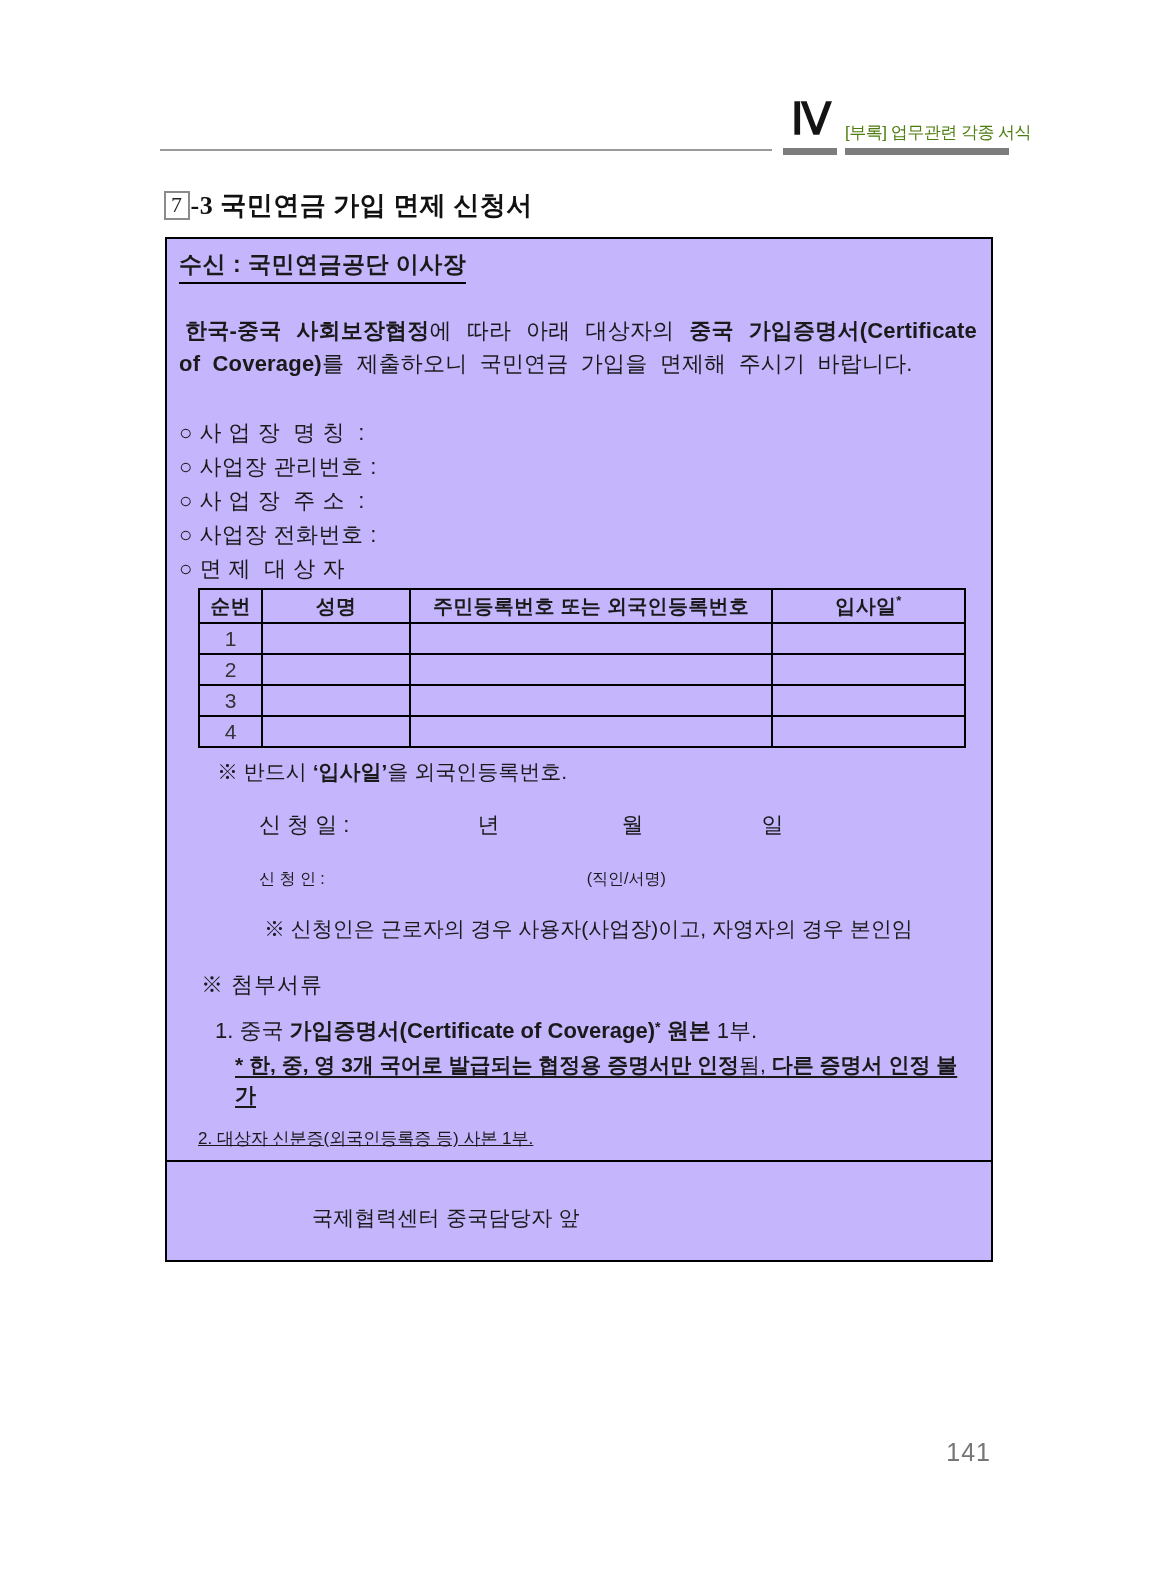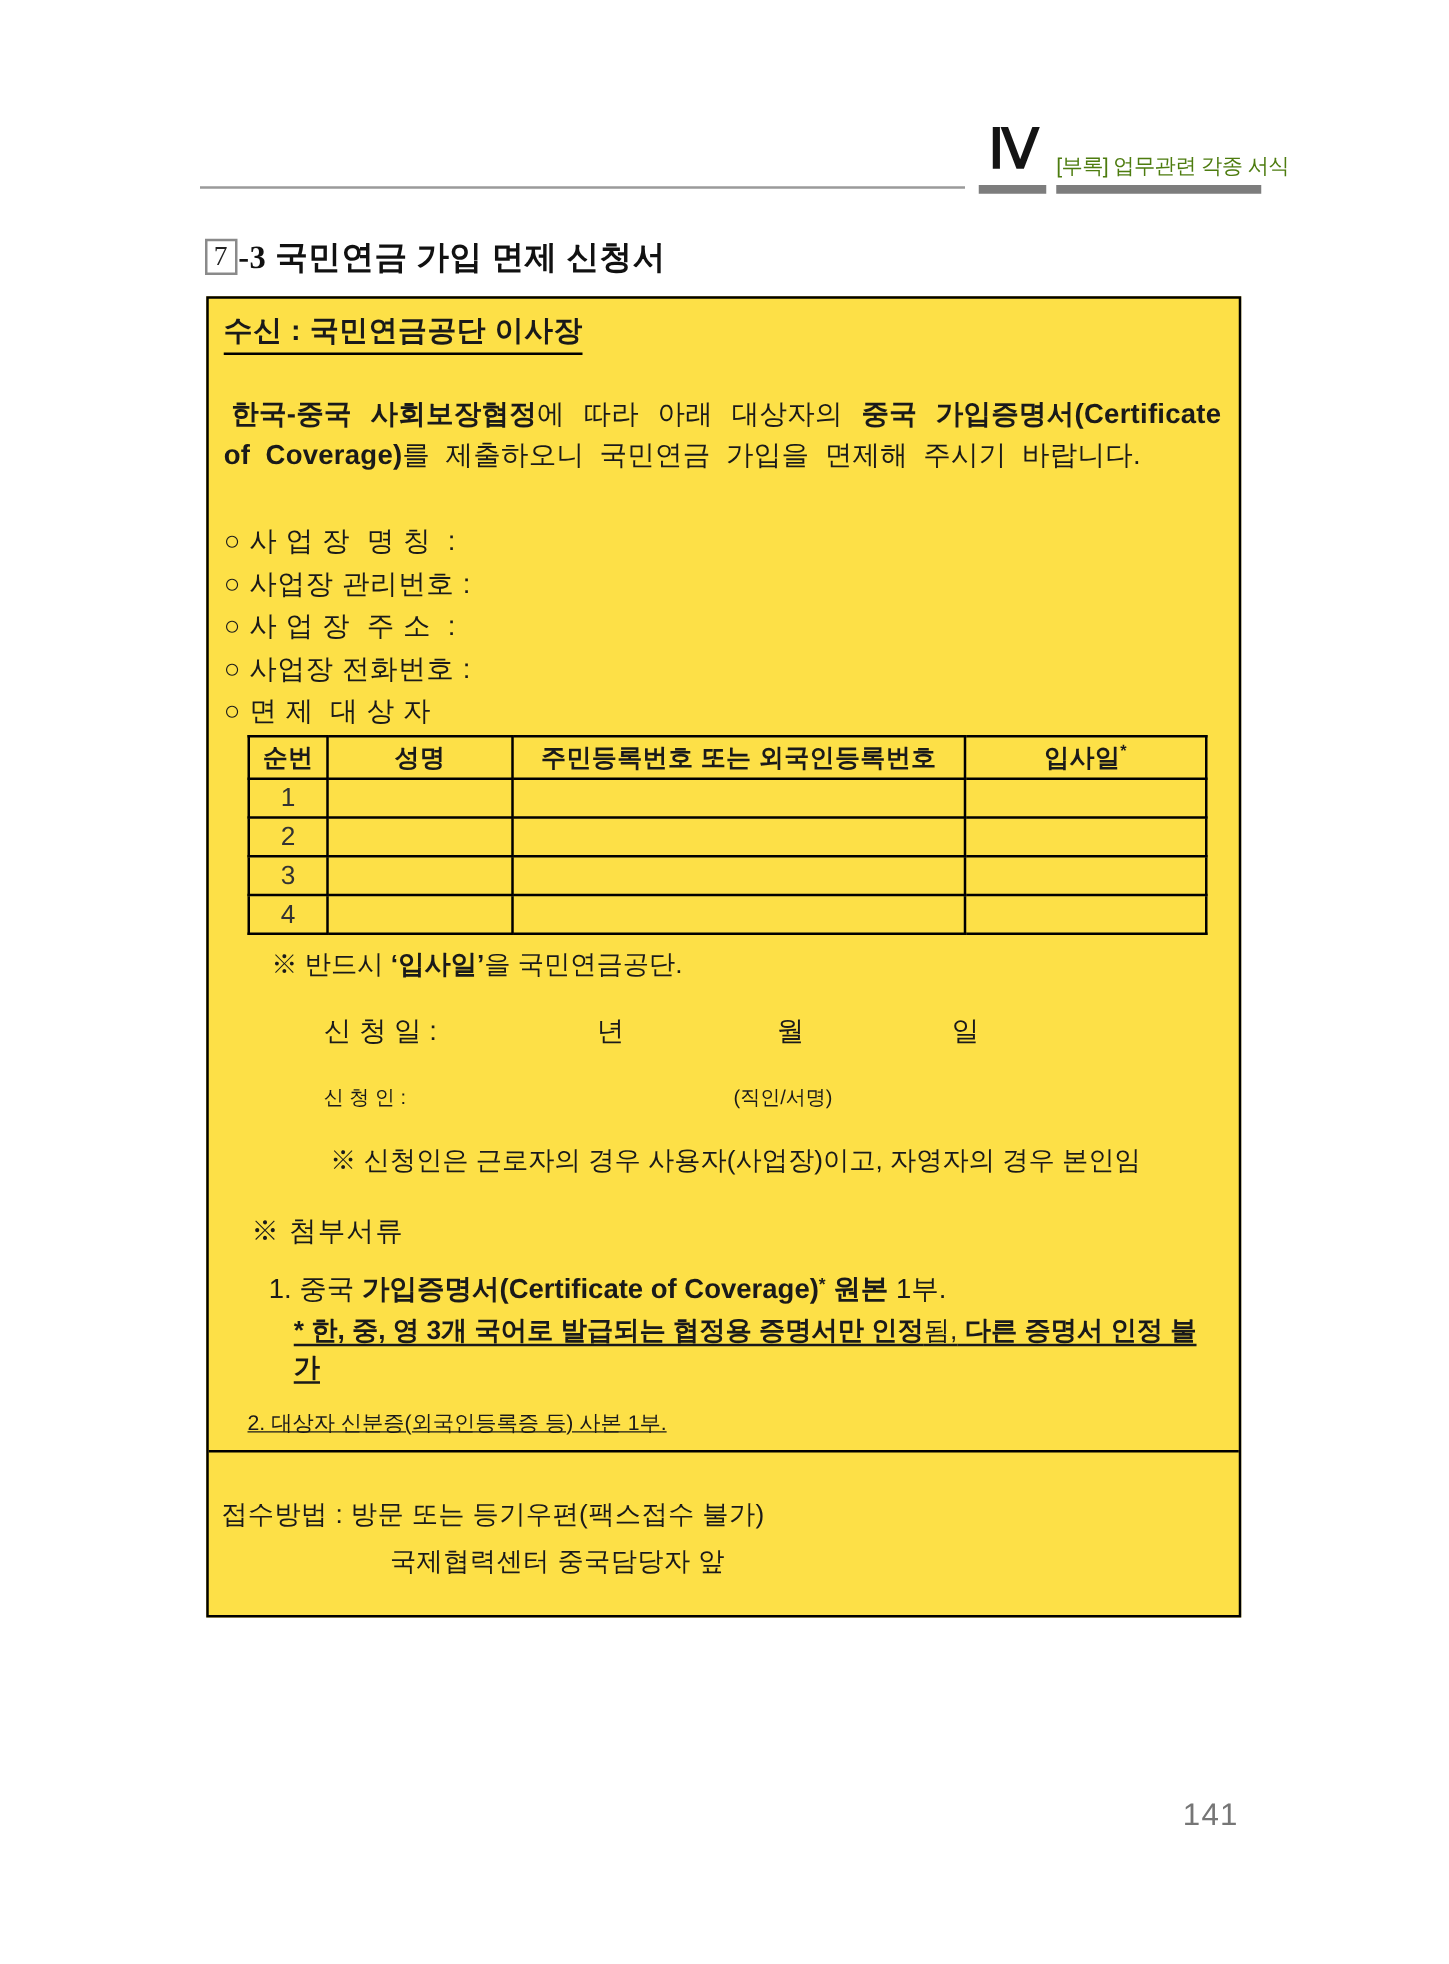--- a/index.html
+++ b/index.html
@@ -18,21 +18,21 @@
   .hdr-label{position:absolute;left:845px;top:121px;font-size:17px;color:#4d7c0f;letter-spacing:-0.5px;white-space:nowrap;}
   .hdr-label-bar{position:absolute;left:845px;top:148px;width:164px;height:7px;background:#7d7d7d;}
 
   
   .doc-title{position:absolute;left:164px;top:188px;font-family:"Liberation Serif",serif;
     font-size:26px;font-weight:700;color:#111;white-space:nowrap;letter-spacing:0.5px;}
   .doc-title .badge{display:inline-block;border:2px solid #8a8a8a;padding:0 5px 1px 5px;
     font-size:22px;line-height:24px;font-weight:400;color:#222;vertical-align:2px;margin-right:1px;background:#fff;}
 
   
-  .formbox{position:absolute;left:165px;top:237px;width:824px;border:2px solid #000;background:#fde047;}
+  .formbox{position:absolute;left:165px;top:237px;width:824px;border:2px solid #000;background:#c4b5fd;}
   .box-main{padding:8px 14px 6px 12px;border-bottom:2px solid #000;}
   .box-footer{padding:34px 10px 26px 10px;}
 
   .u-line{display:inline-block;font-size:23px;font-weight:700;line-height:34px;
     border-bottom:2.5px solid #000;padding-bottom:1px;letter-spacing:0.5px;white-space:pre;}
   .subject-row{margin-top:0;}
 
   .intro{margin-top:30px;font-size:22px;line-height:33px;text-align:justify;
     letter-spacing:0.2px;word-spacing:6px;text-indent:6px;}
   .intro b{font-weight:700;}
@@ -139,37 +139,36 @@
         </tr>
         <tr>
           <td>4</td>
           <td></td>
           <td></td>
           <td></td>
         </tr>
       </tbody>
         </table>
 
-      <div class="note-required"><span>※ 반드시 </span><b>‘입사일’</b><span>을 국민연금공단.</span></div>
+      <div class="note-required"><span>※ 반드시 </span><b>‘입사일’</b><span>을 외국인등록번호.</span></div>
 
       <div class="apply-row"><span>신 청 일 :</span><span class="gap1">년</span><span class="gap2">월</span><span class="gap3">일</span></div>
 
       <div class="applicant-row"><span>신 청 인 :</span><span class="gap4">(직인/서명)</span></div>
 
       <div class="note-applicant">※ 신청인은 근로자의 경우 사용자(사업장)이고, 자영자의 경우 본인임</div>
 
       <div class="attach-title">※  첨부서류</div>
 
       <div class="attach-item1"><span>1. 중국 </span><b>가입증명서(Certificate of Coverage)</b><sup>*</sup><b> 원본</b><span> 1부.</span></div>
 
       <div class="attach-note"><b>* 한, 중, 영 3개 국어로 발급되는 협정용 증명서만 인정</b><span>됨,</span><b> 다른 증명서 인정 불가</b></div>
 
       <div class="attach-item2">2. 대상자 신분증(외국인등록증 등) 사본 1부.</div>
     </div>
 
     <div class="box-footer">
-      <div class="footer-line">접수방법 : 방문 또는 등기우편(팩스접수 불가)</div>
       <div class="footer-line footer-addr2">국제협력센터 중국담당자 앞</div>
     </div>
   </div>
 
   <div class="page-number">141</div>
 </div>
 
 </body></html>

